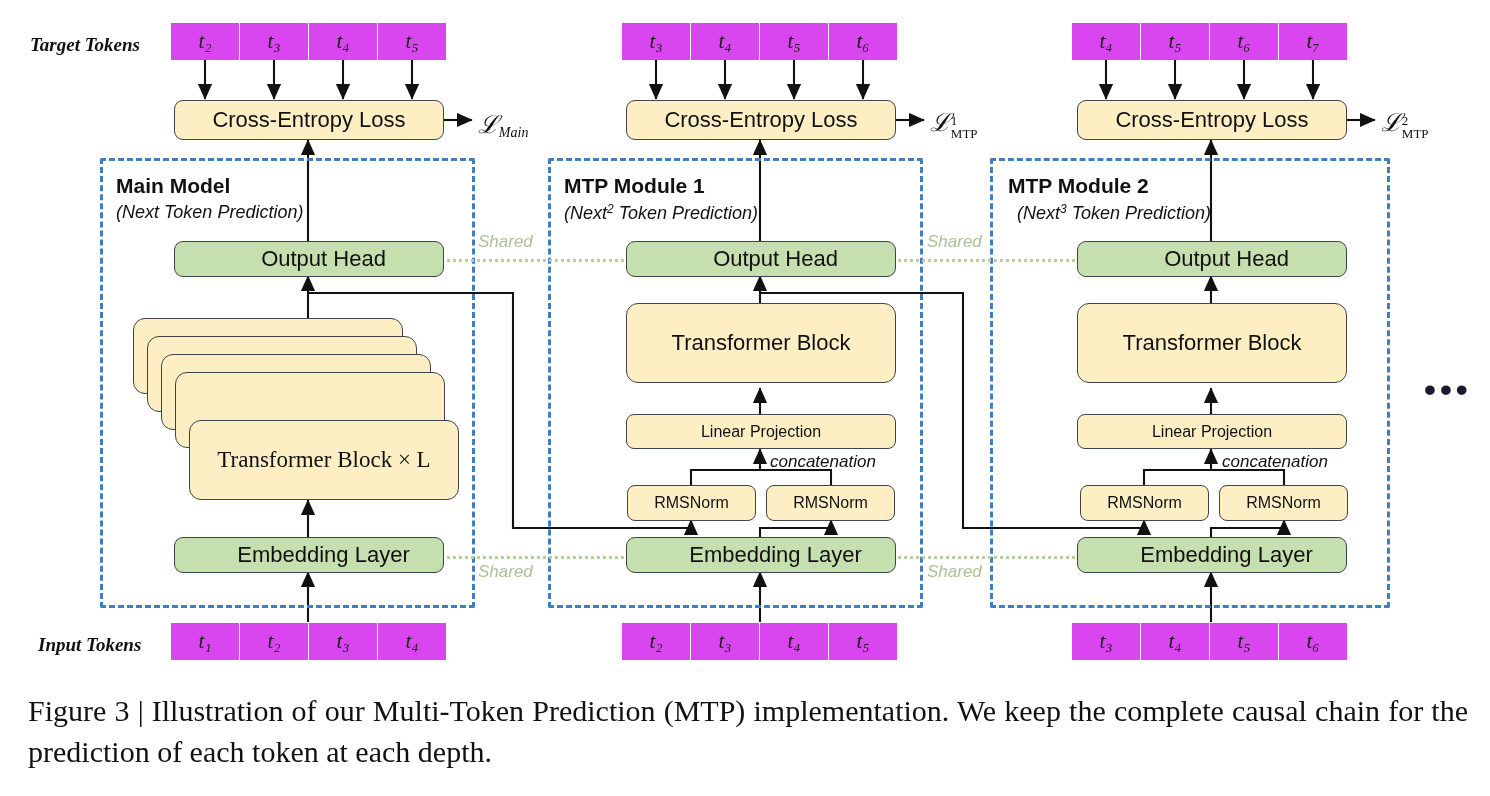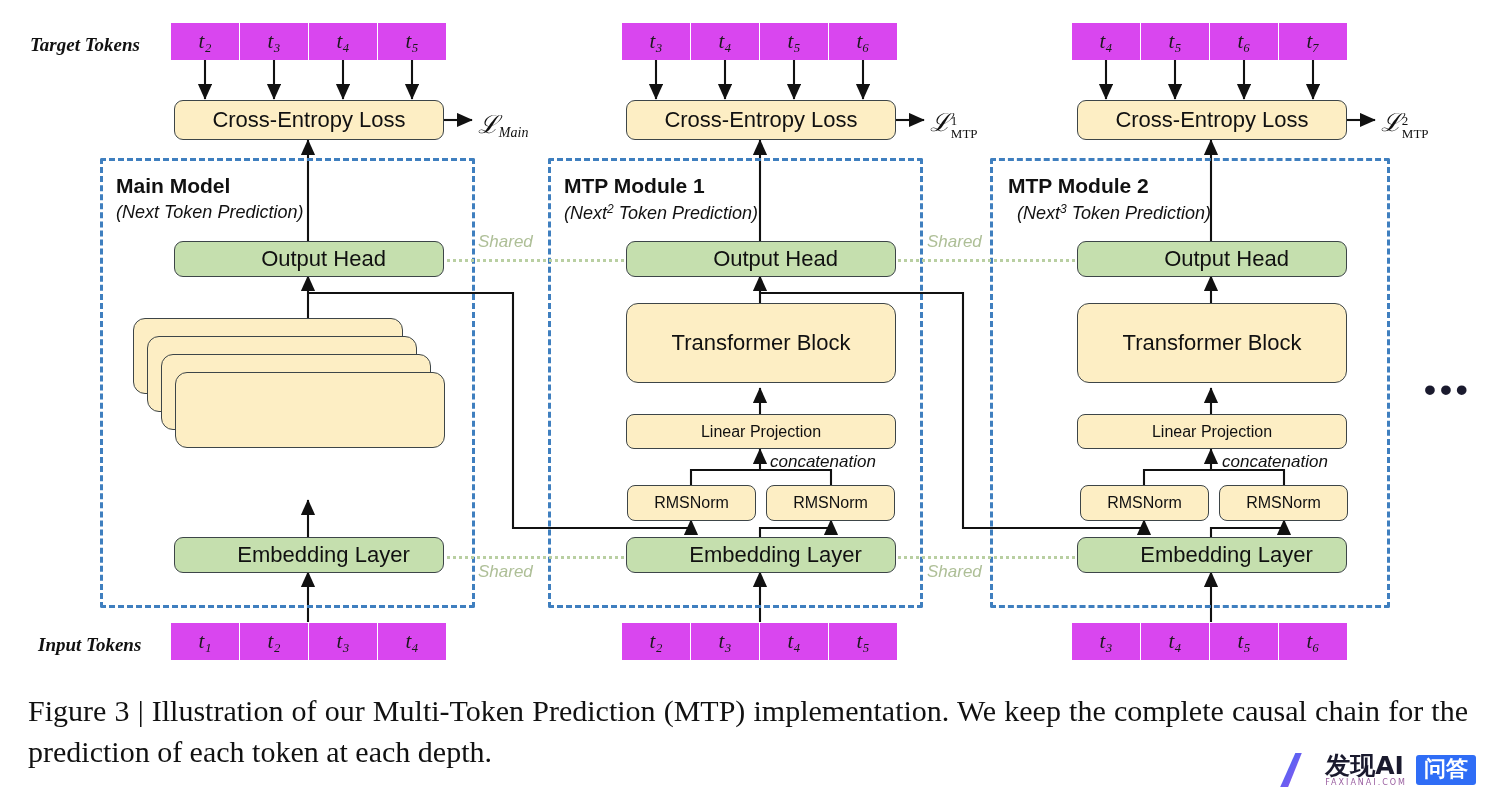--- a/index.html
+++ b/index.html
@@ -370,20 +370,23 @@
   <div class="shared-text" style="left:927px; top:232px;">Shared</div>
 
   <div class="box green" style="left:174px; top:241px; width:270px; height:36px;">Output Head</div>
   <div class="box green" style="left:626px; top:241px; width:270px; height:36px;">Output Head</div>
   <div class="box green" style="left:1077px; top:241px; width:270px; height:36px;">Output Head</div>
 
   <div class="stackbox" style="left:133px; top:318px; width:270px; height:76px;"></div>
   <div class="stackbox" style="left:147px; top:336px; width:270px; height:76px;"></div>
   <div class="stackbox" style="left:161px; top:354px; width:270px; height:76px;"></div>
   <div class="stackbox" style="left:175px; top:372px; width:270px; height:76px;"></div>
+  <div class="box" style="left:189px; top:420px; width:270px; height:80px; border-radius:12px;">
+    <span style="font-family:'Liberation Serif',serif; font-size:23px;">Transformer Block × L</span>
+  </div>
 
   <div class="box" style="left:626px; top:303px; width:270px; height:80px; border-radius:12px;">Transformer Block</div>
   <div class="box small" style="left:626px; top:414px; width:270px; height:35px;">Linear Projection</div>
   <div class="concat-label" style="left:770px; top:452px;">concatenation</div>
   <div class="box small" style="left:627px; top:485px; width:129px; height:36px;">RMSNorm</div>
   <div class="box small" style="left:766px; top:485px; width:129px; height:36px;">RMSNorm</div>
 
   <div class="box" style="left:1077px; top:303px; width:270px; height:80px; border-radius:12px;">Transformer Block</div>
   <div class="box small" style="left:1077px; top:414px; width:270px; height:35px;">Linear Projection</div>
   <div class="concat-label" style="left:1222px; top:452px;">concatenation</div>
@@ -414,22 +417,14 @@
   <div class="tok" style="left:760px; top:623px;">t₄</div>
   <div class="tok" style="left:829px; top:623px;">t₅</div>
 
   <div class="tok" style="left:1072px; top:623px;">t₃</div>
   <div class="tok" style="left:1141px; top:623px;">t₄</div>
   <div class="tok" style="left:1210px; top:623px;">t₅</div>
   <div class="tok" style="left:1279px; top:623px;">t₆</div>
 
   <div class="caption">Figure 3 | Illustration of our Multi-Token Prediction (MTP) implementation. We keep the complete causal chain for the prediction of each token at each depth.</div>
 
-  <div class="wm-badges">
-    <div class="wm-ai-mark"></div>
-    <div class="wm-cn">
-      <span>发现AI</span>
-      <small>FAXIANAI.COM</small>
-    </div>
-    <div class="wm-pill">问答</div>
-  </div>
 
 </div>
 
 </body></html>

